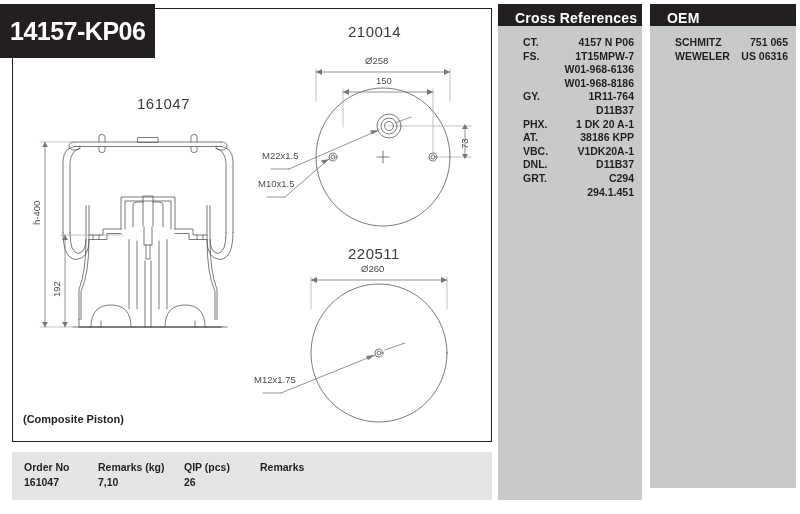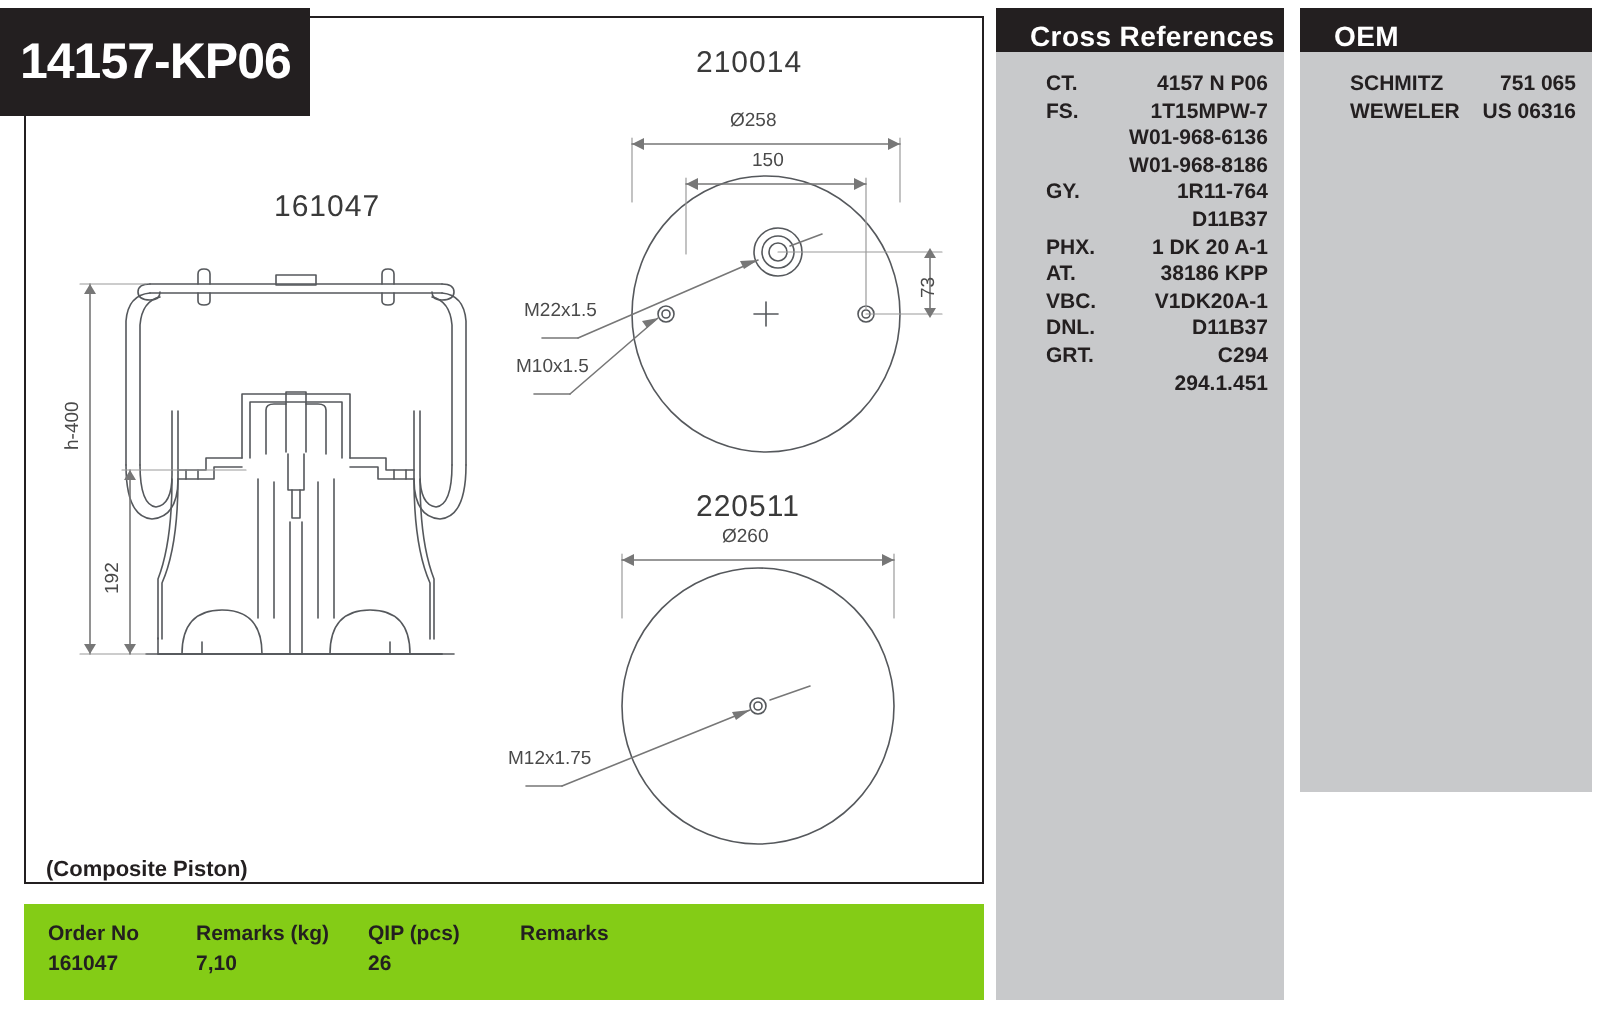--- a/index.html
+++ b/index.html
@@ -52,36 +52,36 @@
   
   .panel{background:#c8c9cb;}
   .panel-head{
     background:#231f20;color:#ffffff;
     font-weight:bold;font-size:14px;
     display:flex;align-items:flex-end;
     box-sizing:border-box;padding-left:17px;
     letter-spacing:0.2px;
   }
   #xref-panel{left:498px;top:4px;width:144px;height:496px;}
-  #oem-panel{left:650px;top:4px;width:146px;height:392px;}
+  #oem-panel{left:650px;top:4px;width:146px;height:484px;}
   .panel-head-xref{height:22px;}
   .rows{padding:10px 8px 0 25px;box-sizing:border-box;}
   .row{
     display:flex;justify-content:space-between;
     font-size:10.5px;font-weight:bold;color:#231f20;
     line-height:13.6px;white-space:nowrap;
     font-family:"Liberation Sans", sans-serif;
   }
   .row .k{text-align:left;}
   .row .v{text-align:right;}
 
   
   #order-panel{
     left:12px;top:452px;width:480px;height:48px;
-    background:#84cc16;
+    background:#e5e5e5;
   }
   #order-panel .grid{
     position:relative;width:100%;height:100%;
   }
   .ocell{position:absolute;font-size:10.5px;font-weight:bold;color:#231f20;
     font-family:"Liberation Sans", sans-serif;white-space:nowrap;}
   .ohead{top:9px;}
   .oval{top:24px;}
   .c1{left:12px;} .c2{left:86px;} .c3{left:172px;} .c4{left:248px;}
 
@@ -247,21 +247,21 @@
 
   <div class="abs dim-txt" style="left:352px;top:46px;">Ø258</div>
   <div class="abs dim-txt" style="left:363px;top:66px;">150</div>
   <div class="abs dim-txt" style="left:446px;top:140px;transform:rotate(-90deg);transform-origin:left top;">73</div>
   <div class="abs dim-txt" style="left:249px;top:141px;">M22x1.5</div>
   <div class="abs dim-txt" style="left:245px;top:169px;">M10x1.5</div>
 
   <div class="abs dim-txt" style="left:348px;top:254px;">Ø260</div>
   <div class="abs dim-txt" style="left:241px;top:365px;">M12x1.75</div>
 
-  <div class="abs note-txt" style="left:10px;top:420px;">(Composite Piston)</div>
+  <div class="abs note-txt" style="left:10px;top:404px;">(Composite Piston)</div>
 </div>
 
 <div class="abs panel" id="xref-panel">
   <div class="panel-head panel-head-xref">
     <span>Cross References</span>
   </div>
   <div class="rows" id="xref-rows">
       <div class="row">
         <span class="k">CT.</span>
         <span class="v">4157 N P06</span>

